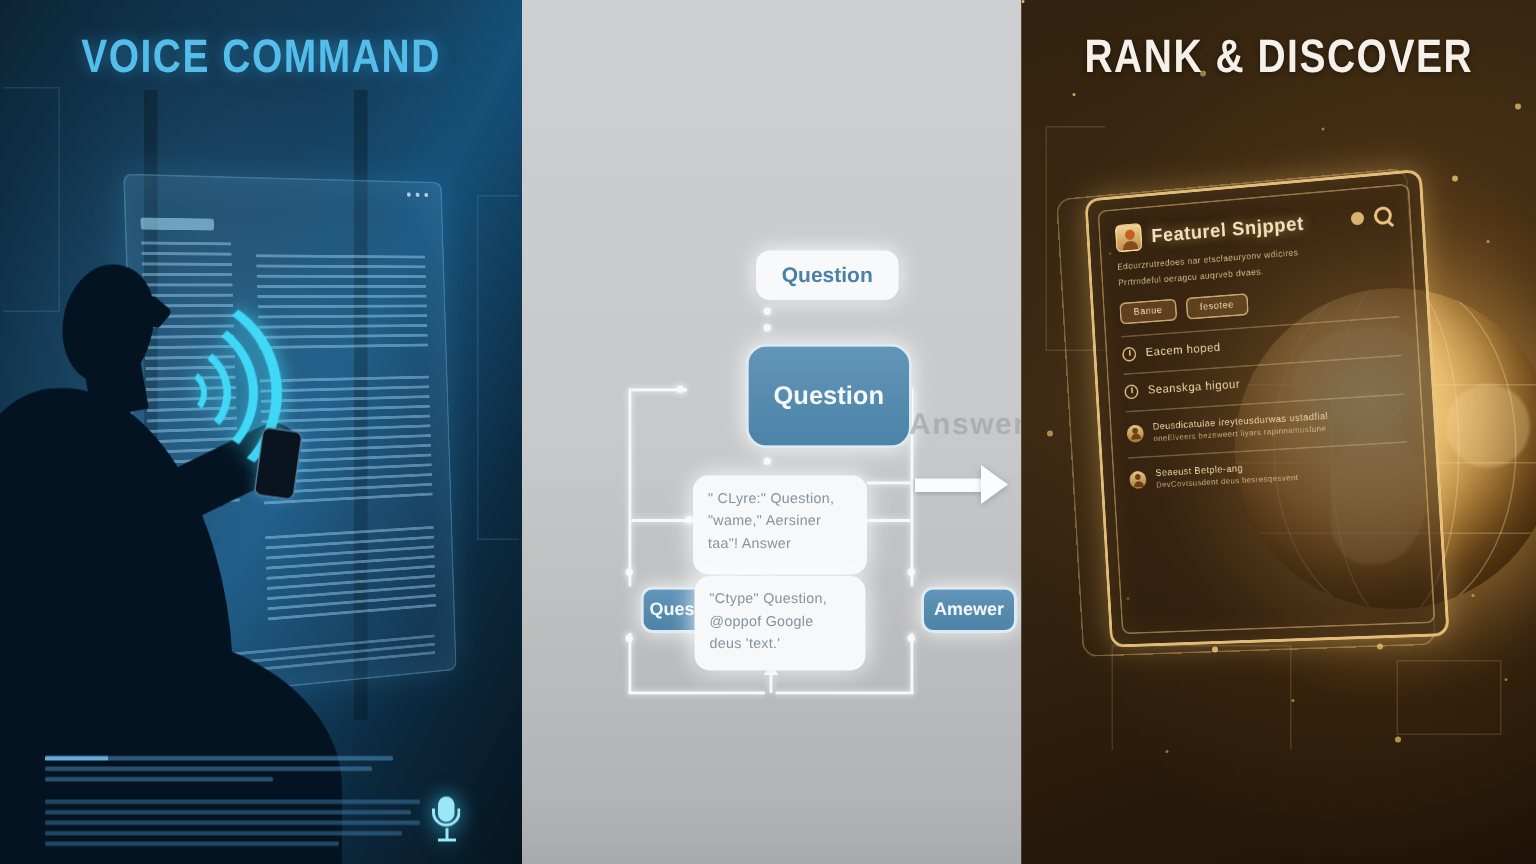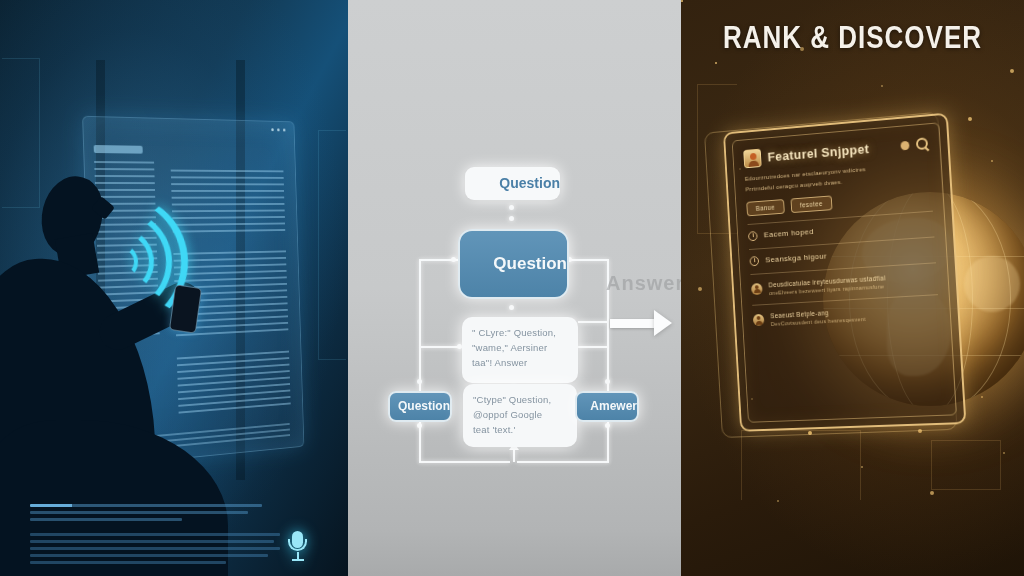--- a/index.html
+++ b/index.html
@@ -48,21 +48,21 @@
     border-top:none; border-radius:0 0 10px 10px; }
   .mic .stem { position:absolute; left:10px; top:21px; width:2px; height:7px; background:#9ae7f8; }
   .mic .base { position:absolute; left:5px; top:28px; width:12px; height:2px; background:#9ae7f8; }
 
   
   .panel-faq { left:348px; width:333px;
     background:linear-gradient(180deg, #cdcfd0 0%, #c7c9ca 50%, #b2b4b5 92%, #a8aaab 100%); }
   .f-title { position:absolute; top:20px; left:0; width:100%; text-align:center; }
   .f-title span { display:inline-block; transform:scaleY(1.2); font-size:26px; font-weight:bold;
     letter-spacing:1px; color:#1c1c1c; }
-  .fbox { position:absolute; text-align:right; border-radius:9px; }
+  .fbox { position:absolute; text-align:center; border-radius:9px;margin-left:39px; }
   .fbox-white { background:#f7f9fa; color:#4b80a7; font-weight:bold;
     box-shadow:0 0 14px rgba(255,255,255,0.95), 0 1px 3px rgba(0,0,0,0.08); }
   .fbox-blue { background:linear-gradient(180deg,#6195b9,#4d83a8); color:#f4f8fa; font-weight:bold;
     border:2px solid #dfeaf0; box-shadow:0 0 14px rgba(255,255,255,0.85); }
   .fcode { position:absolute; background:#f6f8f9; border-radius:10px; color:#8493a0;
     font-size:9.5px; line-height:1.6; text-align:left; padding:8px 10px; letter-spacing:0.2px;
     box-shadow:0 0 16px rgba(255,255,255,0.95), 0 1px 3px rgba(0,0,0,0.08); }
   .cline { position:absolute; background:rgba(249,251,252,0.95); box-shadow:0 0 4px rgba(255,255,255,0.8); }
   .cline.h { height:2px; } .cline.v { width:2px; }
   .cdot { position:absolute; width:5px; height:5px; border-radius:50%; background:#f6f8f9;
@@ -154,20 +154,23 @@
 
 <div class="canvas">
 
   <div class="panel panel-voice">
     <div class="decal" style="left:2px;top:58px;width:38px;height:150px;border-left:none;"></div>
     <div class="decal" style="left:318px;top:130px;width:28px;height:230px;border-right:none;"></div>
     <div class="decal" style="left:4px;top:330px;width:30px;height:120px;"></div>
     <div class="window-band" style="left:96px;top:60px;width:9px;height:420px;"></div>
     <div class="window-band" style="left:236px;top:60px;width:9px;height:420px;"></div>
 
+    <div class="v-title">
+      <span>VOICE COMMAND</span>
+    </div>
 
     <div class="holo-screen">
       <div class="holo-dots">
           <i></i>
           <i></i>
           <i></i>
         </div>
       <div class="holo-head"></div>
       <div class="holo-col-l faux"></div>
       <div class="holo-col-r1 faux"></div>
@@ -247,21 +250,21 @@
     <div class="fcode" style="left:114px;top:317px;width:116px;height:66px;">
       <div>" CLyre:" Question,</div>
       <div>"wame," Aersiner</div>
       <div>taa"! Answer</div>
     </div>
 
     <div class="fbox fbox-blue" style="left:40px;top:391px;width:64px;height:31px;line-height:27px;font-size:12px;border-radius:8px;">Question</div>
     <div class="fcode" style="left:115px;top:384px;width:114px;height:63px;">
       <div>"Ctype" Question,</div>
       <div>@oppof Google</div>
-      <div>teat  'text.'</div>
+      <div>deus  'text.'</div>
     </div>
     <div class="fbox fbox-blue" style="left:227px;top:391px;width:64px;height:31px;line-height:27px;font-size:12px;border-radius:8px;">Amewer</div>
 
     <div class="g-mark">Answer</div>
     <div class="flow-arrow">
       <span class="bar"></span>
         <span class="head"></span>
     </div>
   </div>
 

